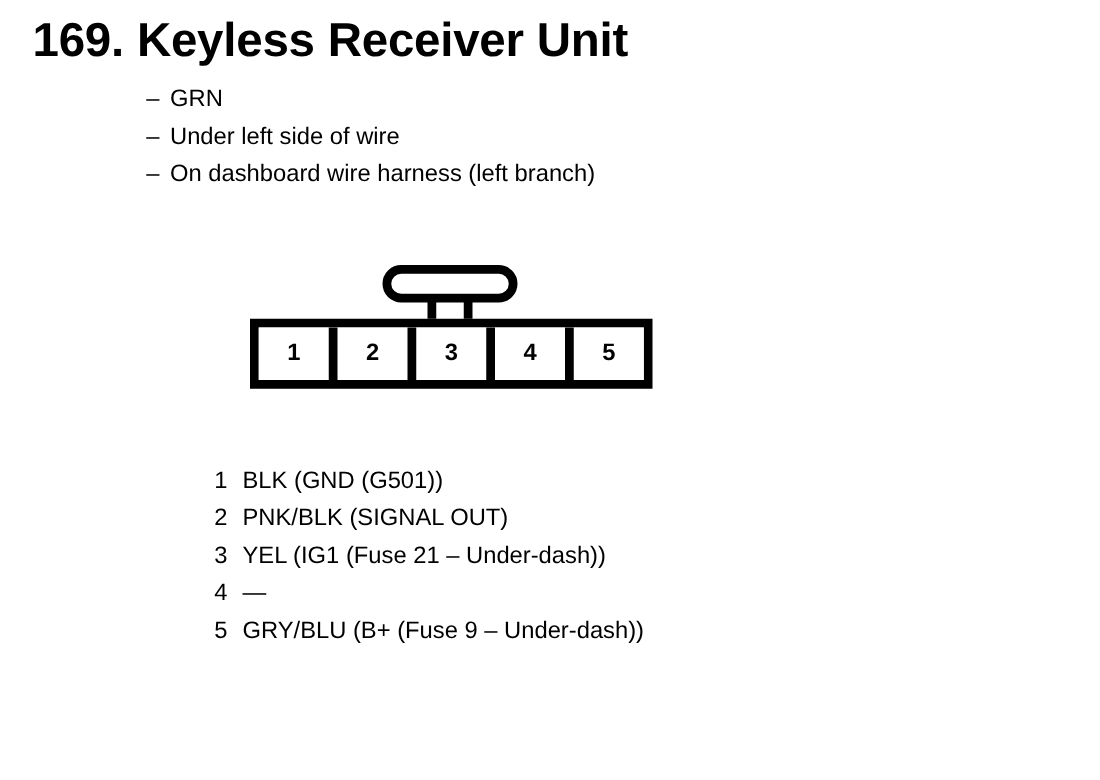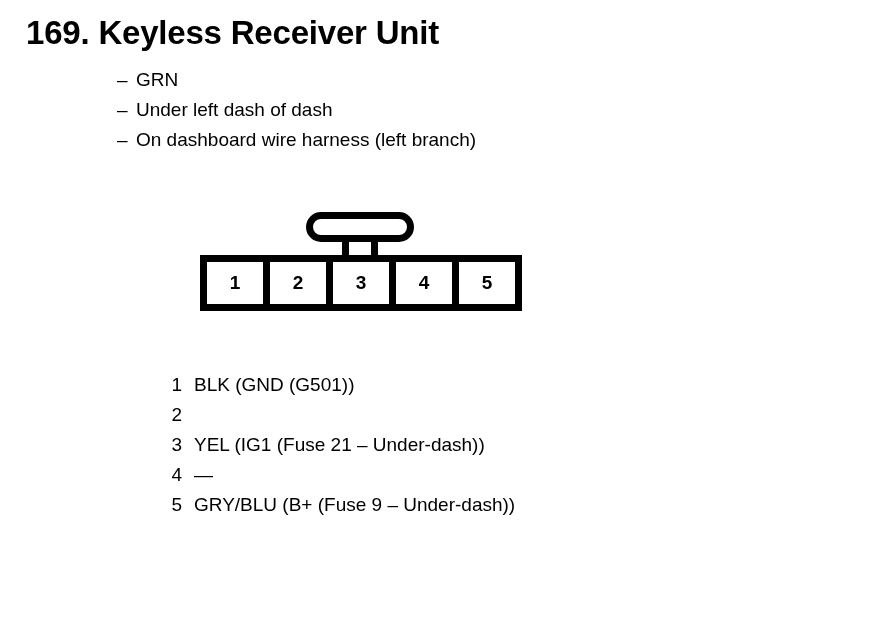--- a/index.html
+++ b/index.html
@@ -15,21 +15,21 @@
     font-family: "Liberation Sans", sans-serif;
     color: #000000;
     -webkit-font-smoothing: none;
   }
 
   
   .page-title {
     position: absolute;
     left: 26px;
     top: 14px;
-    font-size: 33px;
+    font-size: 38px;
     font-weight: bold;
     letter-spacing: -0.2px;
     white-space: nowrap;
     line-height: 38px;
   }
 
   
   .bullet-list {
     position: absolute;
     left: 117px;
@@ -140,21 +140,21 @@
 
 <div class="page-title">169. Keyless Receiver Unit</div>
 
 <div class="bullet-list">
   <div class="bullet-row">
     <span class="bullet-dash">–</span>
     <span>GRN</span>
   </div>
   <div class="bullet-row">
     <span class="bullet-dash">–</span>
-    <span>Under left dash of dash</span>
+    <span>Under left side of wire</span>
   </div>
   <div class="bullet-row">
     <span class="bullet-dash">–</span>
     <span>On dashboard wire harness (left branch)</span>
   </div>
 </div>
 
 <div class="connector-figure">
   <div class="tab-bar"></div>
   <div class="tab-neck-left"></div>
@@ -179,20 +179,21 @@
   </div>
 </div>
 
 <div class="pin-legend">
   <div class="legend-row">
     <span class="legend-num">1</span>
     <span class="legend-desc">BLK (GND (G501))</span>
   </div>
   <div class="legend-row">
     <span class="legend-num">2</span>
+    <span class="legend-desc">PNK/BLK (SIGNAL OUT)</span>
   </div>
   <div class="legend-row">
     <span class="legend-num">3</span>
     <span class="legend-desc">YEL (IG1 (Fuse 21 – Under-dash))</span>
   </div>
   <div class="legend-row">
     <span class="legend-num">4</span>
     <span class="legend-desc">—</span>
   </div>
   <div class="legend-row">

